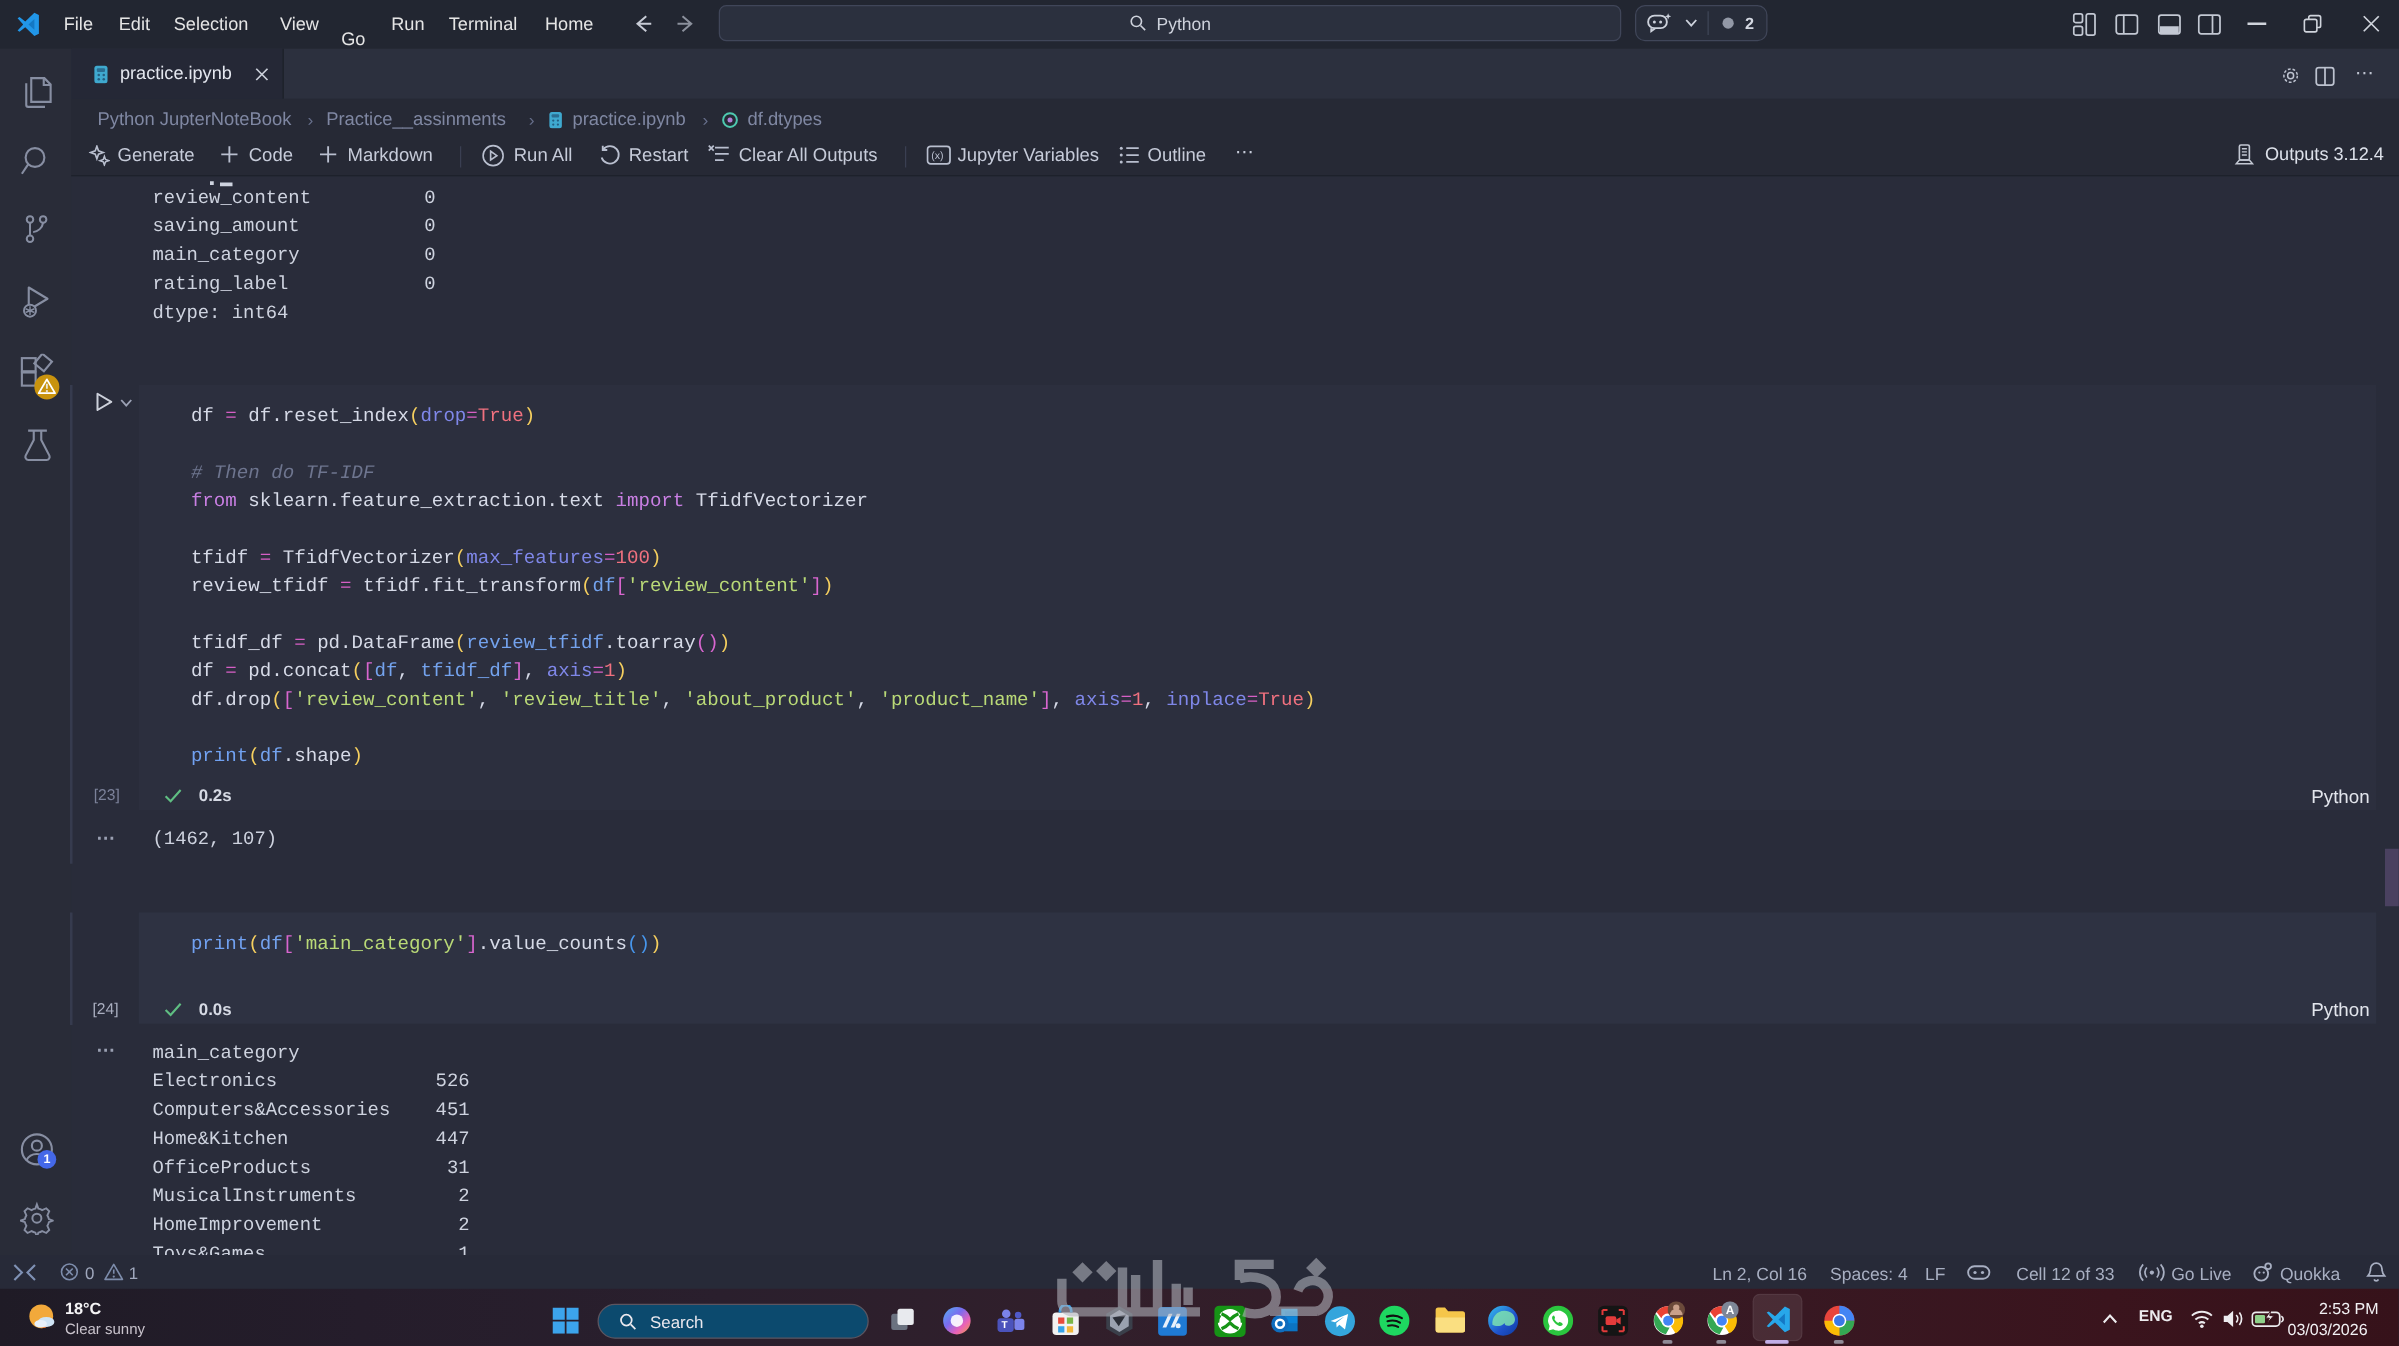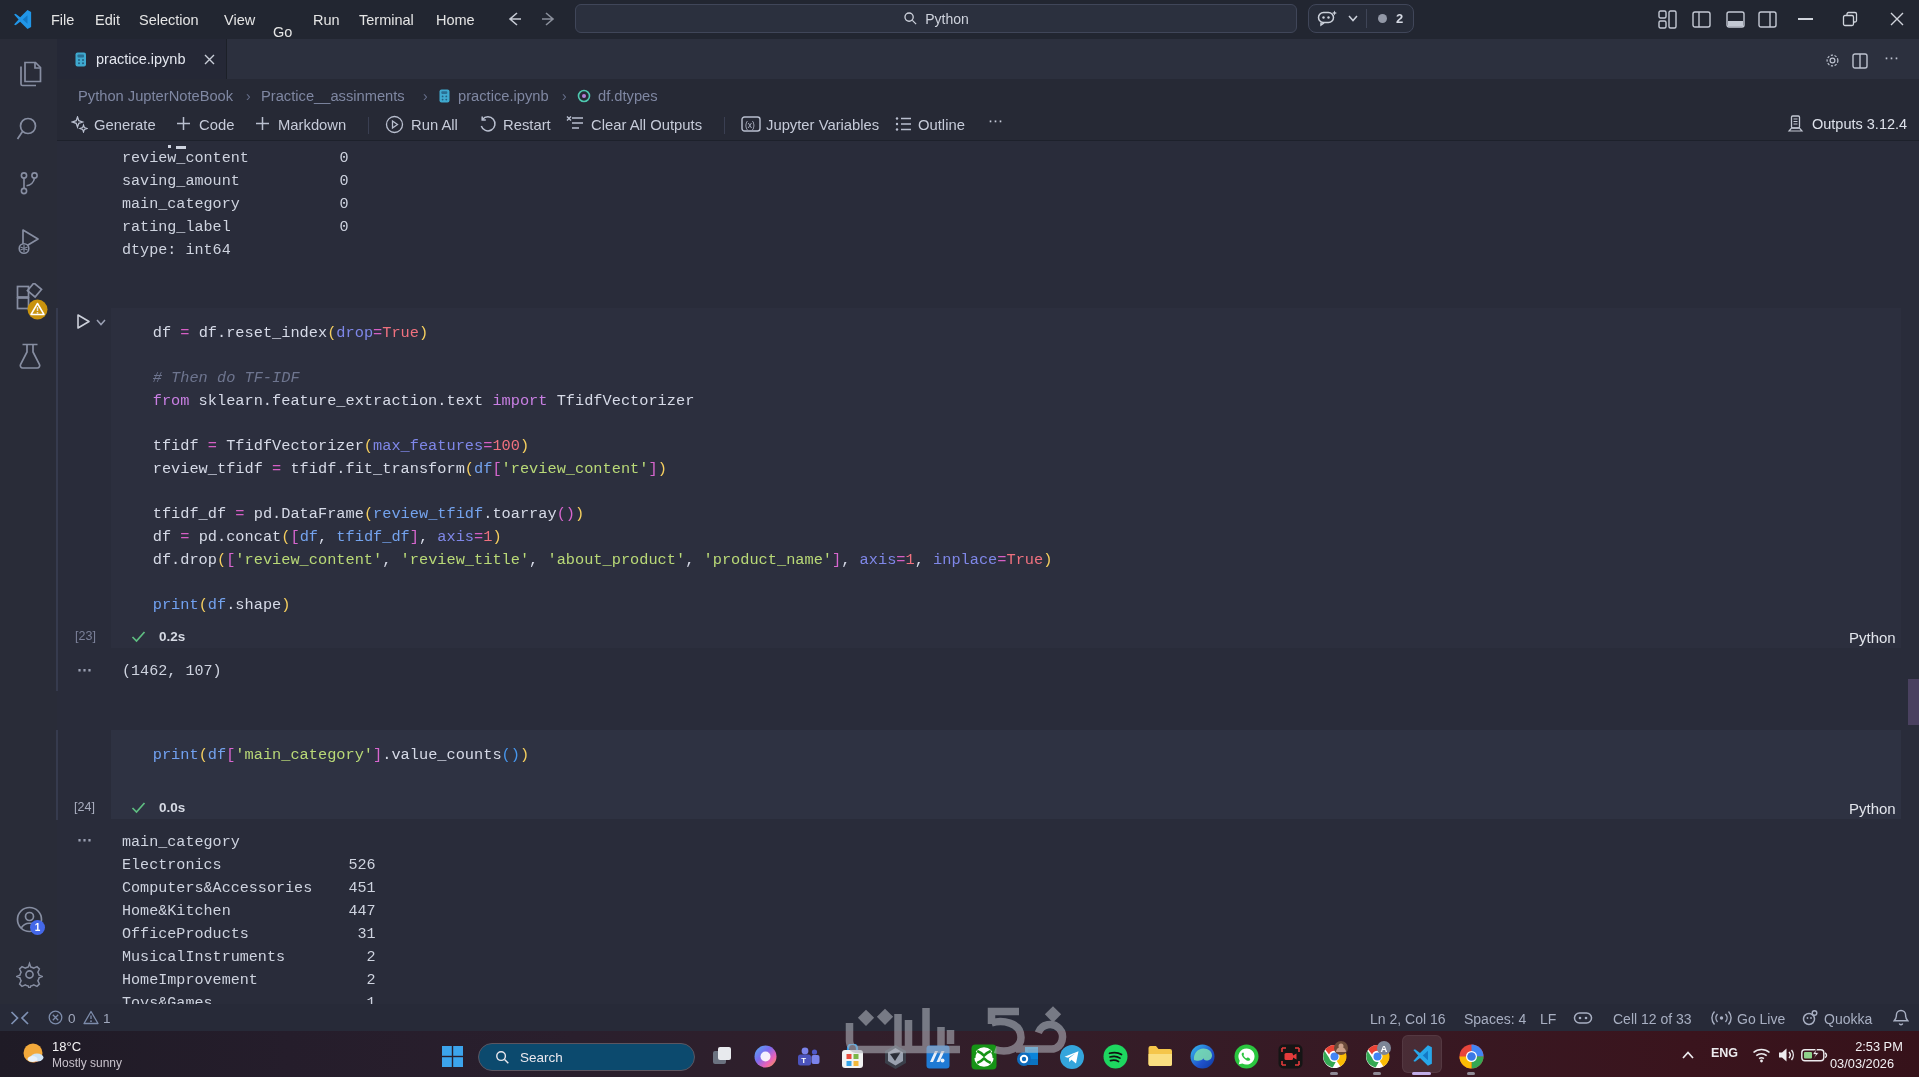--- a/index.html
+++ b/index.html
@@ -355,22 +355,22 @@
 
 <div class="abs" style="left:0;top:1031px;width:1919px;height:46px;z-index:10;background:linear-gradient(to right,#1f1b26 0%,#251d2b 15%,#2a1f2d 30%,#311f2b 45%,#351c27 60%,#381822 75%,#3a141d 88%,#36121a 100%)"></div>
 <div class="abs" style="z-index:11">
 
   <svg class="abs" style="left:20px;top:1041px" width="27" height="27" viewBox="0 0 27 27">
     <circle cx="13" cy="12" r="9.5" fill="#f2a93b"></circle>
     <path d="M13 21.5 a9.5 9.5 0 0 0 8.8 -6" fill="#ef7d40"></path>
     <ellipse cx="17" cy="16.5" rx="6.5" ry="4" fill="#cfe4f5"></ellipse>
     <ellipse cx="12.5" cy="18" rx="5" ry="3" fill="#e8f1fa"></ellipse>
   </svg>
-  <div class="abs" style="left:52px;top:1039px;color:#f4f3f5;font-size:13px;font-weight:normal">18°C</div>
-  <div class="abs" style="left:52px;top:1056px;color:#c9c3cc;font-size:12px">Mostly sunny</div>
+  <div class="abs" style="left:52px;top:1039px;color:#f4f3f5;font-size:13px;font-weight:bold">18°C</div>
+  <div class="abs" style="left:52px;top:1056px;color:#c9c3cc;font-size:12px">Clear sunny</div>
 
   <svg class="abs" style="left:442px;top:1046px" width="21" height="21" viewBox="0 0 21 21">
     <rect x="0" y="0" width="9.8" height="9.8" fill="#3ca4ec"></rect>
     <rect x="11.2" y="0" width="9.8" height="9.8" fill="#3ca4ec"></rect>
     <rect x="0" y="11.2" width="9.8" height="9.8" fill="#3ca4ec"></rect>
     <rect x="11.2" y="11.2" width="9.8" height="9.8" fill="#3ca4ec"></rect>
   </svg>
 
   <div class="abs" style="left:478px;top:1043px;width:217px;height:28px;border-radius:14px;background:#0c4a6e;border:1px solid #5c5560;display:flex;align-items:center;padding-left:16px">
     <svg width="15" height="15" viewBox="0 0 16 16" style="margin-right:10px">

